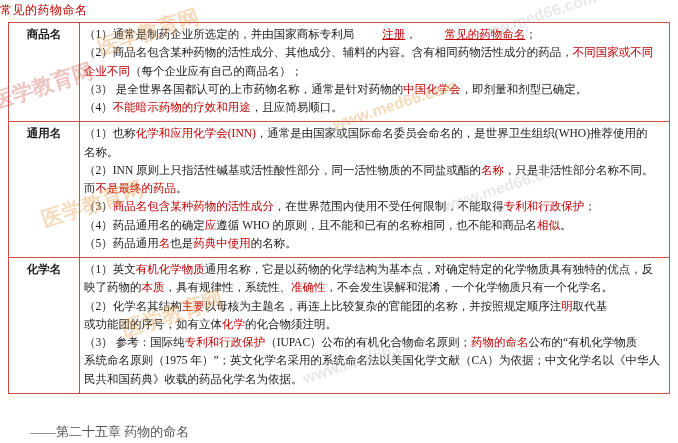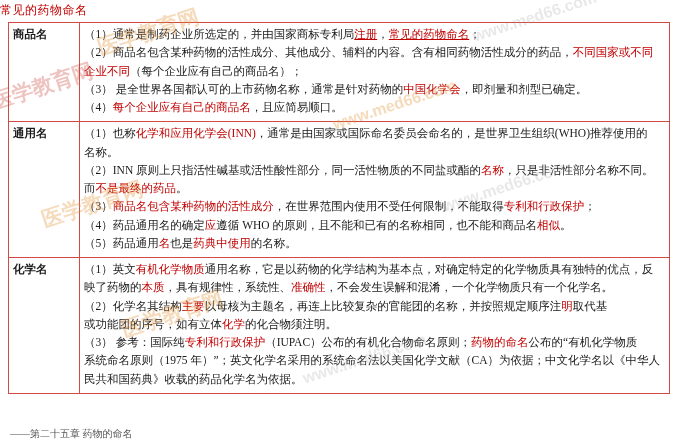--- a/index.html
+++ b/index.html
@@ -37,37 +37,37 @@
   table.main td {
     border: 1px solid #d24a43;
     vertical-align: top;
     padding: 3px 4px 4px 4px;
     font-size: 11.5px;
     line-height: 1.5;
     color: #1a1a1a;
   }
   td.cat {
     width: 62px;
-    text-align: left;
+    text-align: center;
     vertical-align: middle;
     color: #c00000;
     font-weight: bold;
     font-size: 12px;
   }
   .item {
     margin: 0 0 1px 0;
     text-indent: 0;
   }
   .red { color: #c00000; }
-  .under-red { color: #c00000; text-decoration: underline; }
+  .under-red { color: #c00000; text-decoration: underline; padding-left: 28px; }
   .footer {
     position: absolute;
-    left: 10px;
+    left: 30px;
     bottom: 2px;
-    font-size: 10px;
+    font-size: 13px;
     color: #555;
   }
   
   .wm {
     position: absolute;
     inset: 0;
     pointer-events: none;
     overflow: hidden;
     z-index: 5;
   }
@@ -93,21 +93,21 @@
 
   <table class="main">
     <tbody>
       <tr>
         <td class="cat">商品名</td>
         <td>
           <p class="item">（1）通常是制药企业所选定的，并由国家商标专利局<span class="under-red">注册</span>，<span class="under-red">常见的药物命名</span>；</p>
           <p class="item">（2）商品名包含某种药物的活性成分、其他成分、辅料的内容。含有相同药物活性成分的药品，<span class="red">不同国家或不同</span></p>
           <p class="item"><span class="red">企业不同</span>（每个企业应有自己的商品名）；</p>
           <p class="item">（3）  是全世界各国都认可的上市药物名称，通常是针对药物的<span class="red">中国化学会</span>，即剂量和剂型已确定。</p>
-          <p class="item">（4）<span class="red">每个企业应有自己的商品名</span>，且应简易顺口。</p>
+          <p class="item">（4）<span class="red">不能暗示药物的疗效和用途</span>，且应简易顺口。</p>
         </td>
       </tr>
       <tr>
         <td class="cat">通用名</td>
         <td>
           <p class="item">（1）也称<span class="red">化学和应用化学会(INN)</span>，通常是由国家或国际命名委员会命名的，是世界卫生组织(WHO)推荐使用的</p>
           <p class="item">名称。</p>
           <p class="item">（2）INN 原则上只指活性碱基或活性酸性部分，同一活性物质的不同盐或酯的<span class="red">名称</span>，只是非活性部分名称不同。</p>
           <p class="item">而<span class="red">不是最终的药品</span>。</p>
           <p class="item">（3）<span class="red">商品名包含某种药物的活性成分</span>，在世界范围内使用不受任何限制，不能取得<span class="red">专利和行政保护</span>；</p>

